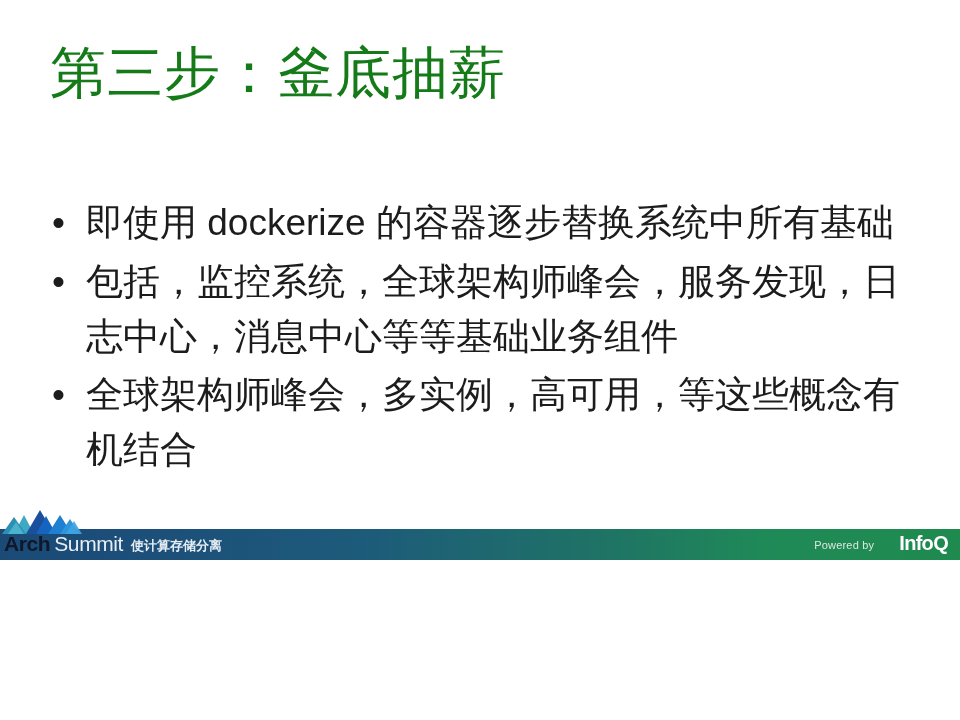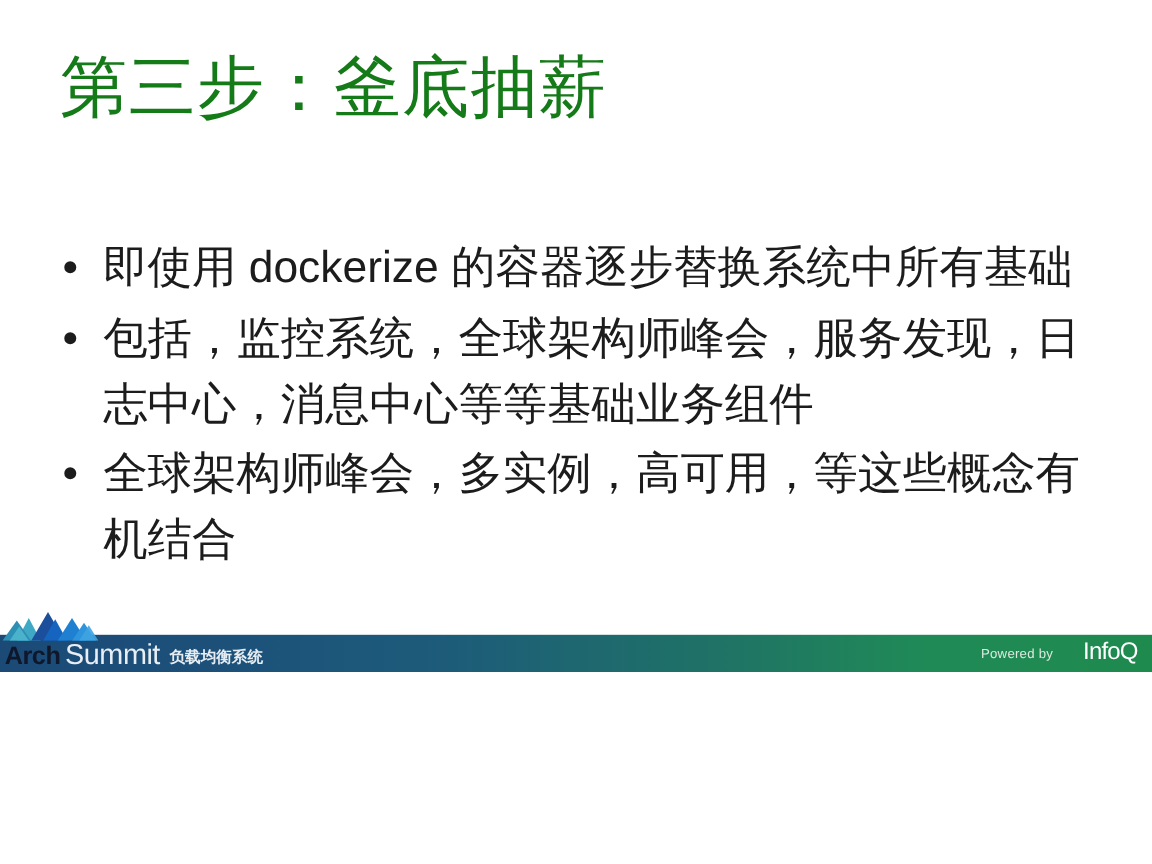--- a/index.html
+++ b/index.html
@@ -114,21 +114,21 @@
   }
 
   .logo-arch {
     font-size: 21px;
     font-weight: bold;
     color: #0f172a;
     letter-spacing: -0.4px;
   }
 
   .logo-summit {
-    font-size: 24px;
+    font-size: 21px;
     font-weight: 300;
     color: #e8eef4;
     letter-spacing: -0.4px;
     margin-left: -4px;
   }
 
   .logo-cn {
     font-size: 13px;
     font-weight: bold;
     color: #e6edf3;
@@ -149,21 +149,21 @@
   }
 
   .powered-label {
     font-size: 11px;
     color: #dce9e0;
     letter-spacing: 0.2px;
   }
 
   .infoq-mark {
     font-size: 20px;
-    font-weight: normal;
+    font-weight: bold;
     color: #ffffff;
     letter-spacing: -0.7px;
     position: relative;
     top: 1px;
   }
 </style>
 </head>
 <body>
 
 <div id="slide">
@@ -200,21 +200,21 @@
       <polygon points="34,26 44,8 54,26" fill="#1565c0"></polygon>
       <polygon points="46,26 58,7 70,26" fill="#1f7fd0"></polygon>
       <polygon points="58,26 68,11 78,26" fill="#2e95dd"></polygon>
       <polygon points="6,26 14,14 22,26" fill="#4fb8cf" opacity="0.85"></polygon>
       <polygon points="64,26 72,13 80,26" fill="#3fa3e0" opacity="0.9"></polygon>
     </svg>
 
     <div id="logo-wordmark">
       <span class="logo-arch">Arch</span>
       <span class="logo-summit">Summit</span>
-      <span class="logo-cn">负载均衡系统</span>
+      <span class="logo-cn">使计算存储分离</span>
     </div>
 
   </div>
 
   <div id="powered-by">
     <span class="powered-label">Powered by</span>
     <span class="infoq-mark">InfoQ</span>
   </div>
 
 </div>

